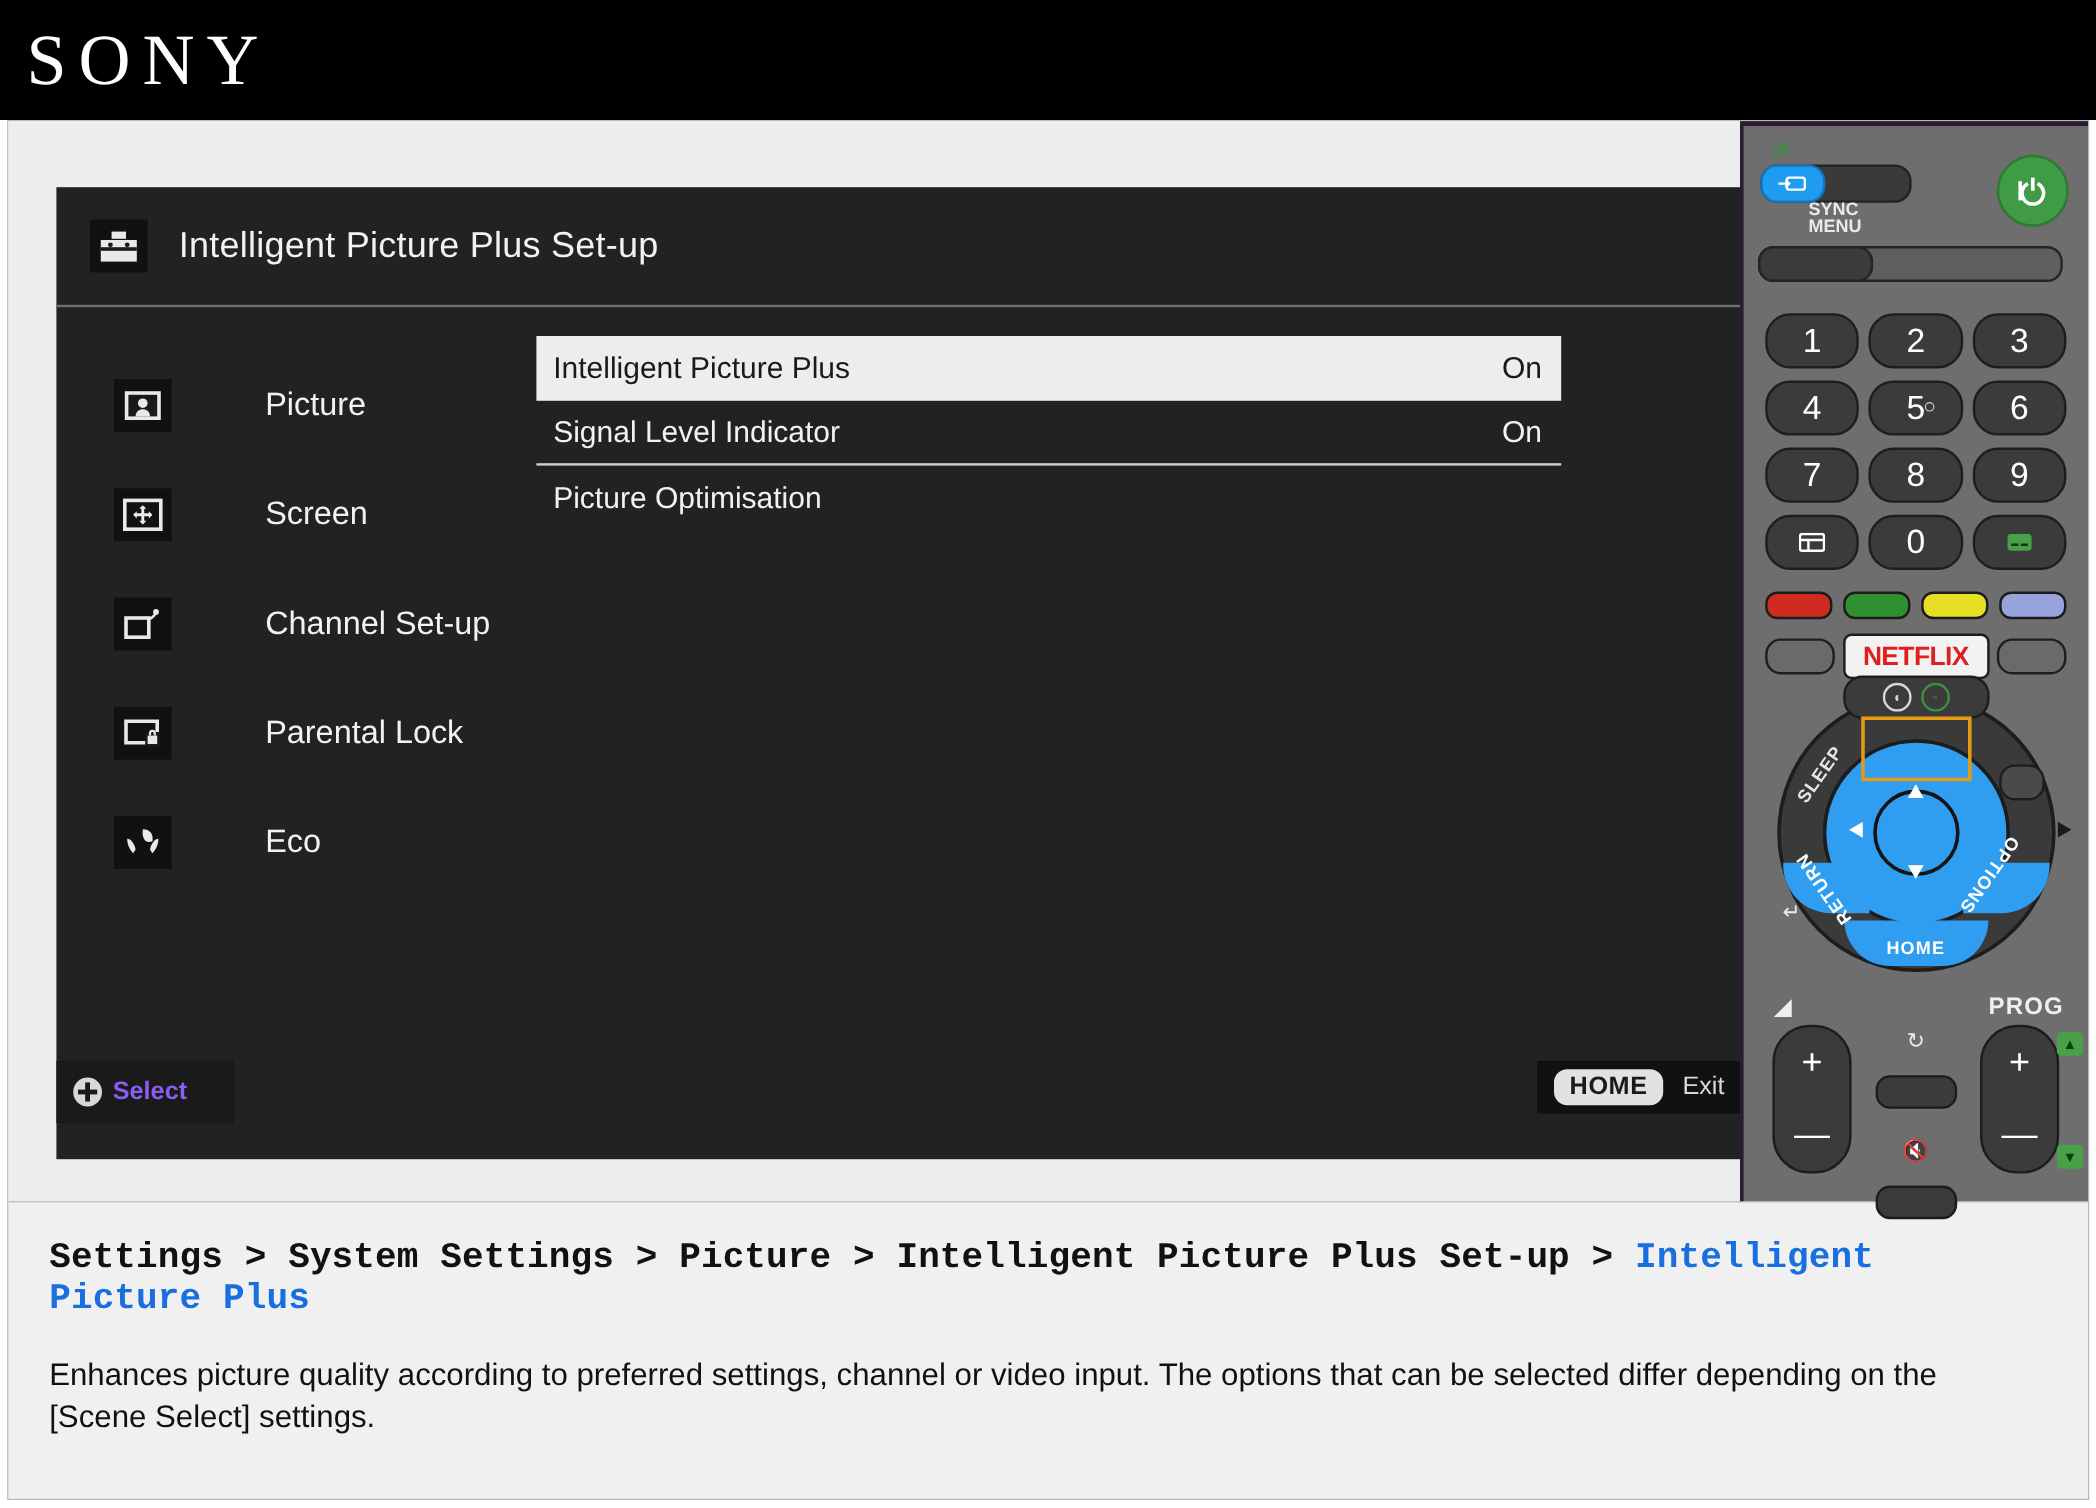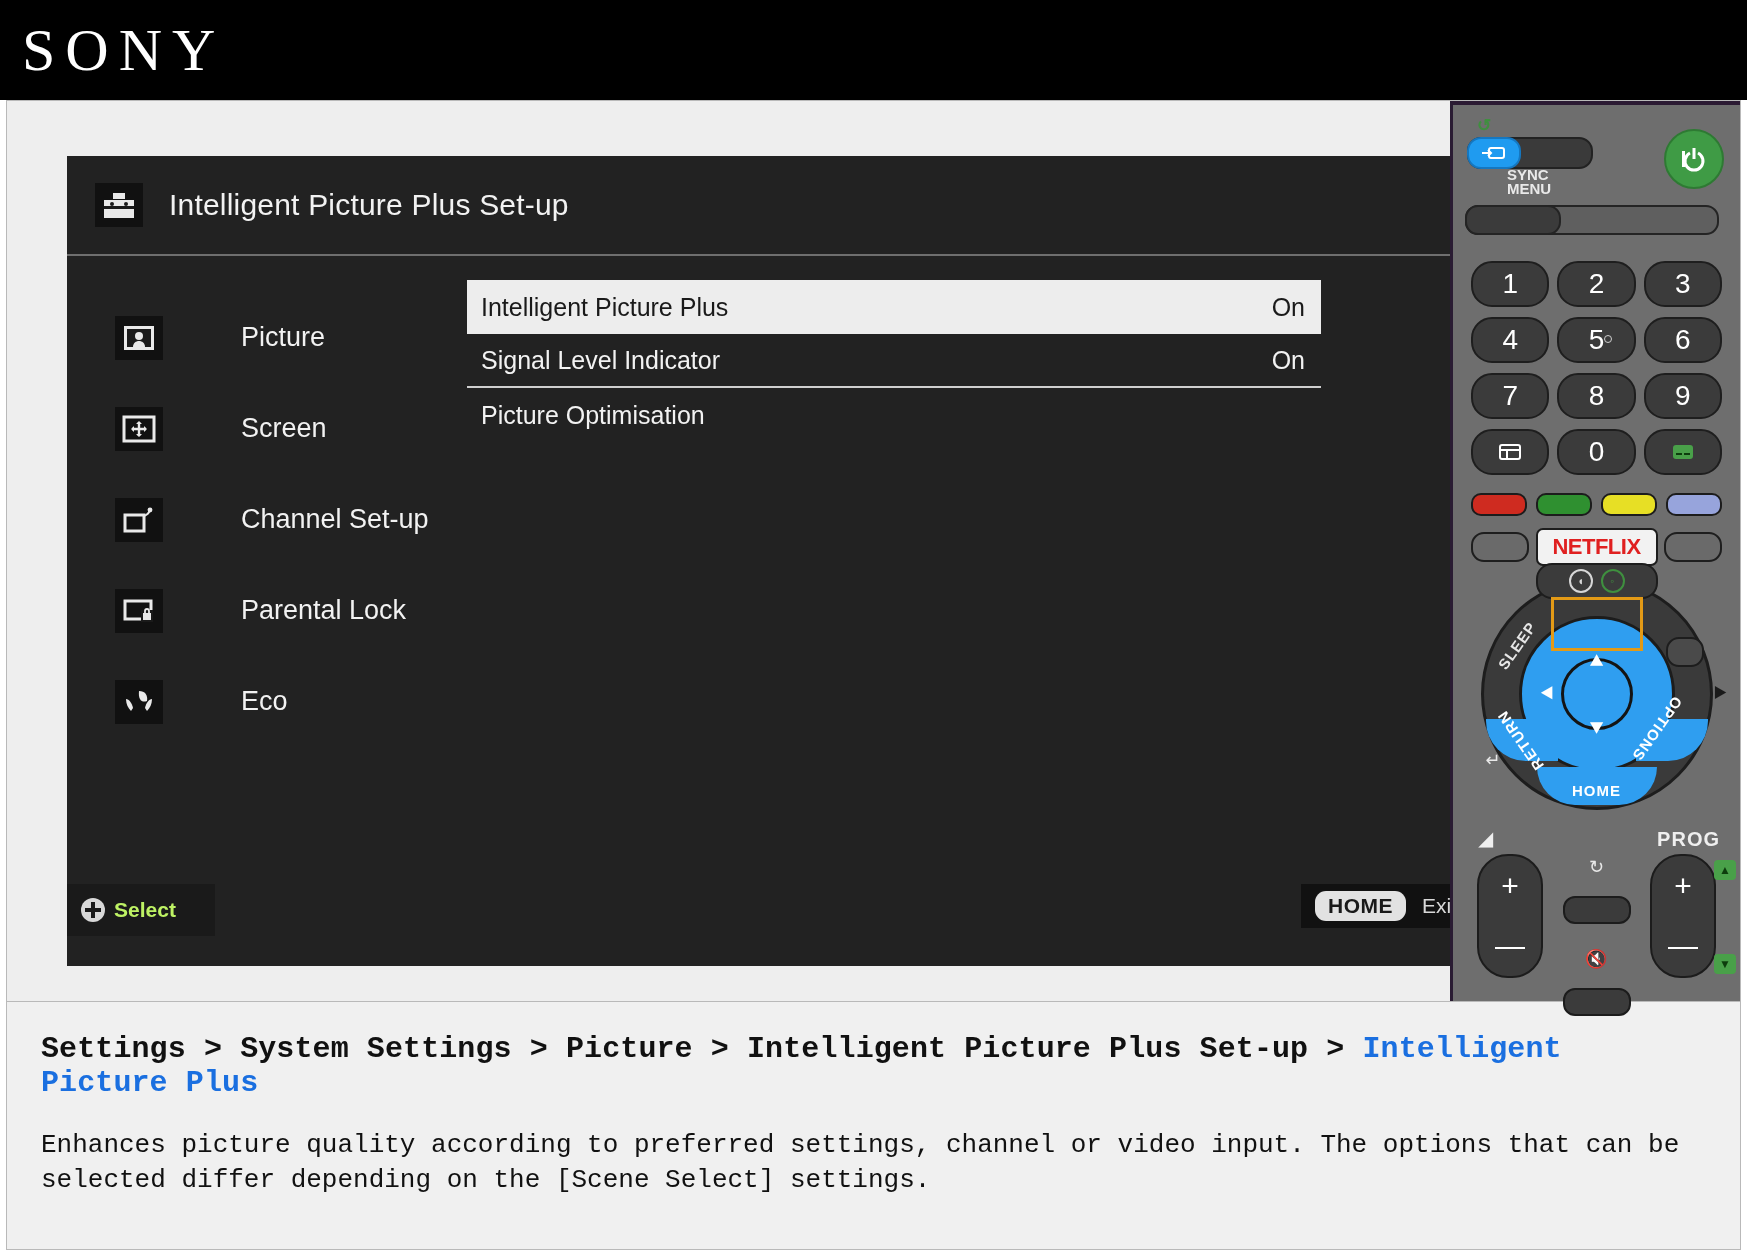--- a/index.html
+++ b/index.html
@@ -11,21 +11,21 @@
              font-weight:400;padding-left:22px;line-height:1;}
 
   
   .frame{position:relative;width:1735px;height:1150px;margin:0 auto;border:1px solid #b9b9b9;
          box-sizing:border-box;background:#f0f0f0;}
 
   
   .shot{position:relative;height:900px;background:#eeeeee;border-bottom:1px solid #b9b9b9;}
 
   
-  .osd{position:absolute;left:40px;top:55px;width:1404px;height:810px;background:#222222;margin-left:20px;}
+  .osd{position:absolute;left:40px;top:55px;width:1404px;height:810px;background:#222222;}
   .osd-head{height:100px;display:flex;align-items:center;border-bottom:2px solid #6f6f6f;
             padding-left:28px;box-sizing:border-box;}
   .osd-head-title{color:#f2f2f2;font-size:30px;margin-left:26px;letter-spacing:.2px;}
 
   .ic{width:48px;height:44px;background:#111;display:inline-flex;align-items:center;
       justify-content:center;flex:0 0 auto;}
   .ic svg{display:block;}
 
   .osd-body{display:flex;height:708px;}
   .cat-col{width:400px;padding-top:36px;box-sizing:border-box;}
@@ -39,21 +39,21 @@
   .opt.rule{border-bottom:2px solid #cfcfcf;}
   .opt .val{font-size:25px;}
 
   
   .sel-hint{position:absolute;left:0;bottom:30px;width:148px;height:52px;background:#1a1a1a;
             display:flex;align-items:center;padding-left:14px;box-sizing:border-box;}
   .sel-dot{width:24px;height:24px;border-radius:50%;background:#d8d8d8;position:relative;flex:0 0 auto;}
   .sel-dot:before,.sel-dot:after{content:"";position:absolute;background:#1a1a1a;}
   .sel-dot:before{left:10px;top:4px;width:4px;height:16px;}
   .sel-dot:after{left:4px;top:10px;width:16px;height:4px;}
-  .sel-txt{color:#bef264;font-size:21px;font-weight:bold;margin-left:9px;}
+  .sel-txt{color:#8b5cf6;font-size:21px;font-weight:bold;margin-left:9px;}
 
   .exit-hint{position:absolute;right:0;bottom:38px;height:44px;background:#111;display:flex;
              align-items:center;padding:0 14px;box-sizing:border-box;}
   .home-pill{background:#e2e2e2;color:#1a1a1a;font-weight:bold;font-size:21px;border-radius:11px;
              padding:3px 13px;letter-spacing:.5px;}
   .exit-txt{color:#d8d8d8;font-size:21px;margin-left:16px;}
 
   
   .remote{position:absolute;right:0;top:0;width:290px;height:900px;background:#6e6e6e;
           border-left:3px solid #2a1c33;border-top:4px solid #2b1a33;box-sizing:border-box;}
@@ -132,21 +132,21 @@
   .midglyph{color:#e8e8e8;font-size:18px;text-align:center;height:16px;}
   .gchip{position:absolute;width:22px;height:20px;border-radius:4px;background:#49a049;color:#0d3d0d;
          font-size:12px;display:flex;align-items:center;justify-content:center;}
 
   
   .caption{padding:30px 34px 0 34px;}
   .crumb{font-size:30px;font-weight:bold;color:#111;
          font-family:Liberation Mono, monospace;letter-spacing:.1px;}
   .crumb .blue{color:#1a6fe0;}
   .desc{margin-top:28px;font-size:26px;color:#111;line-height:1.35;
-        font-family:Liberation Mono, monospace;max-width:1660px;}
+        font-family:Liberation Sans, sans-serif;max-width:1660px;}
 </style>
 </head>
 <body>
 
 <div class="sony-bar">
   <div class="sony-logo">SONY</div>
 </div>
 
 <div class="frame">
 

